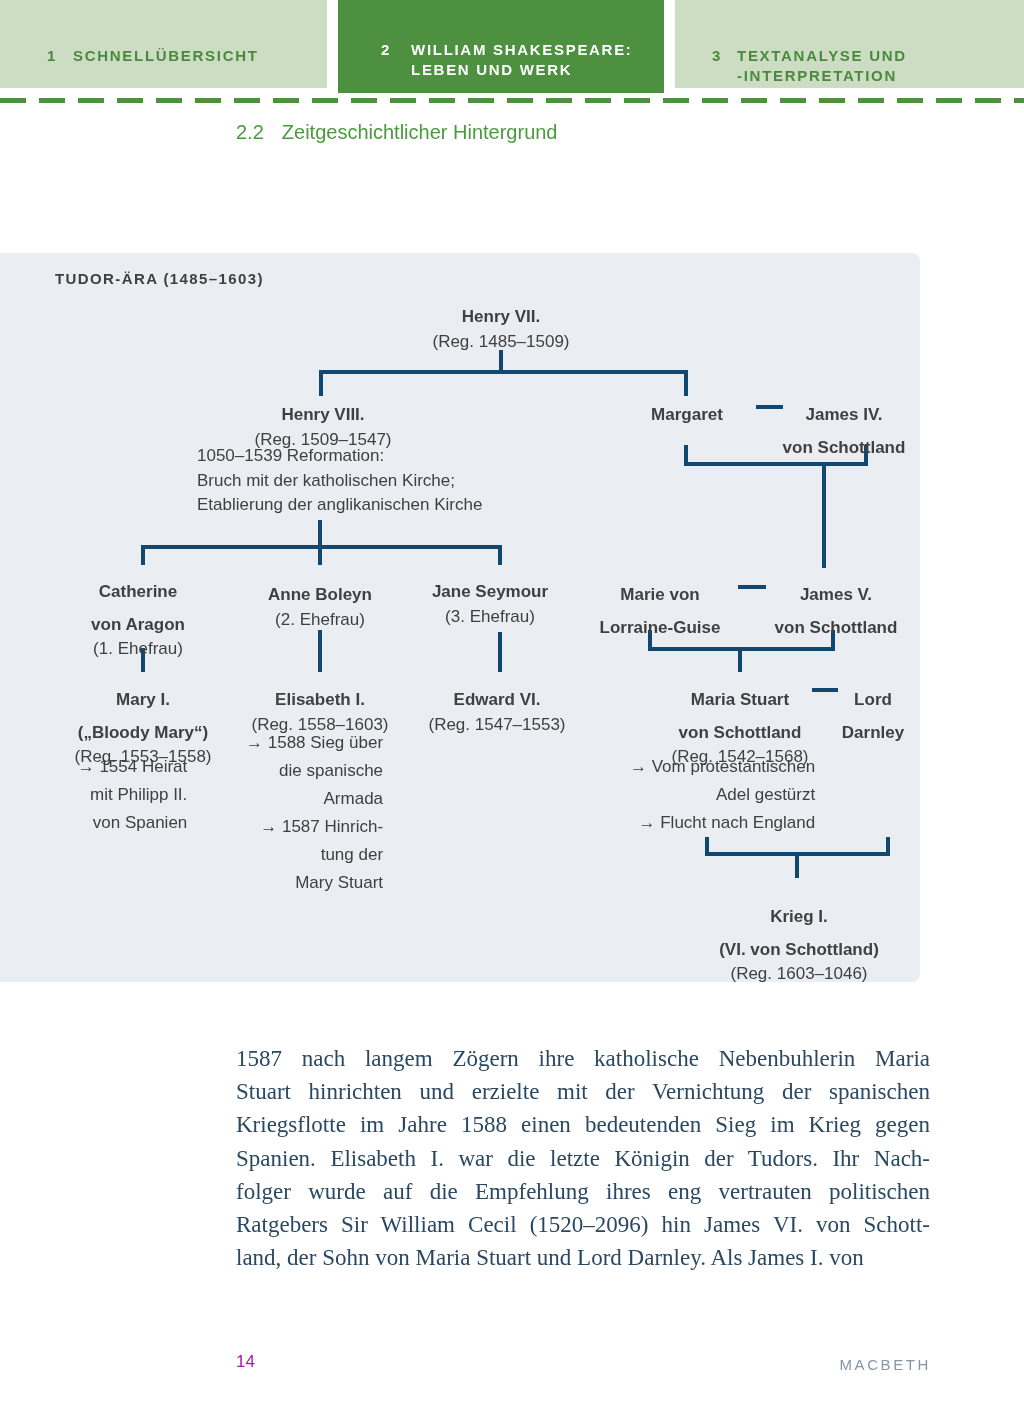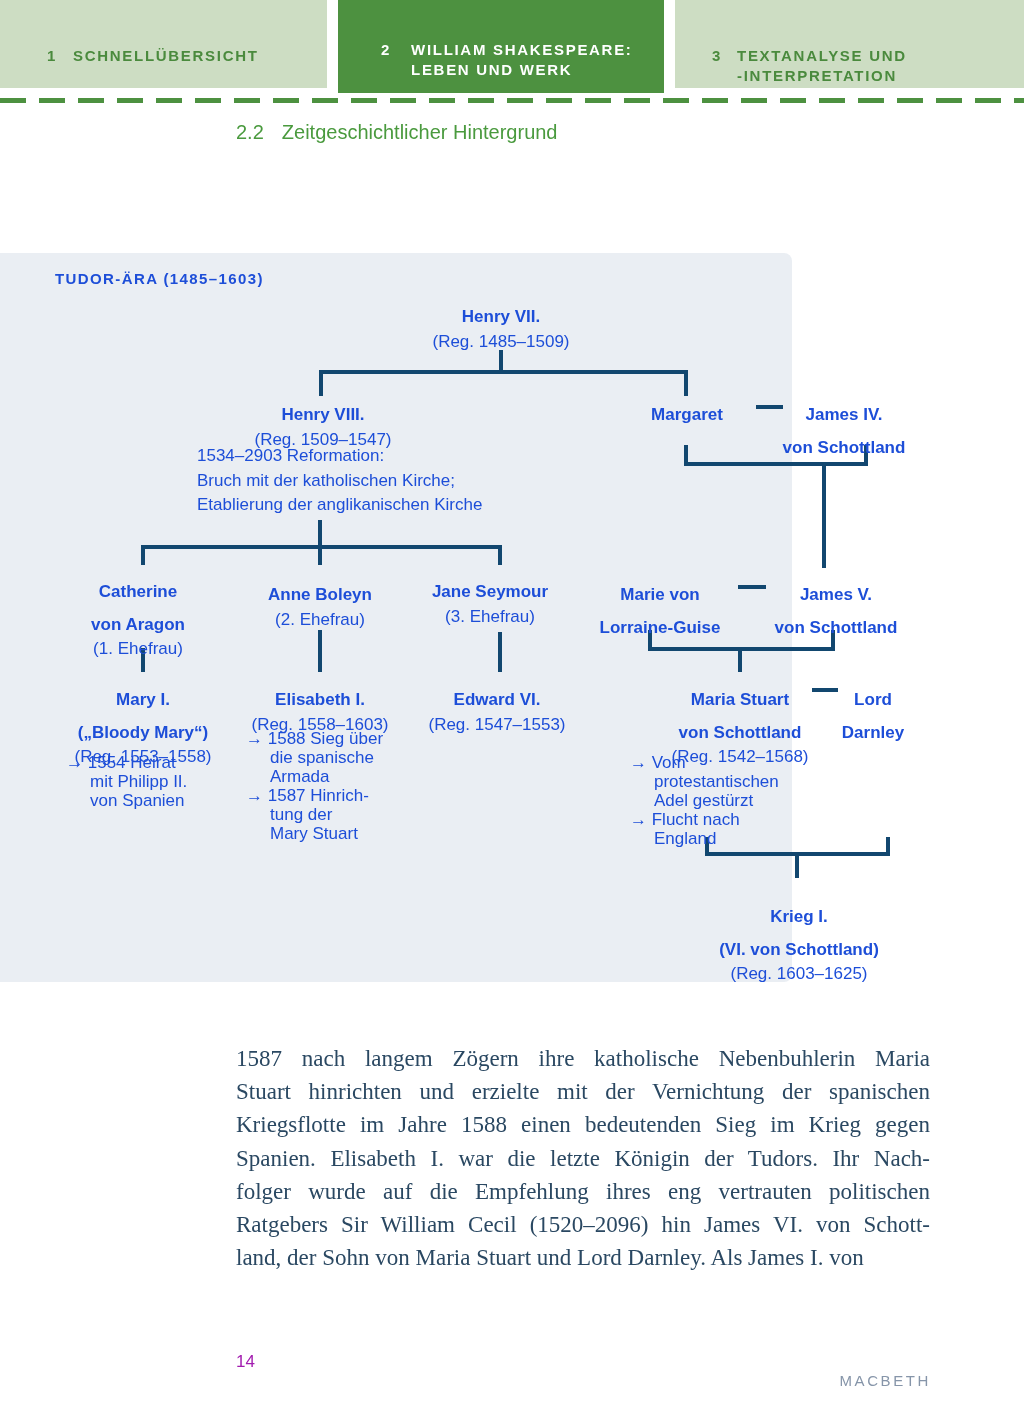--- a/index.html
+++ b/index.html
@@ -19,45 +19,45 @@
     position:absolute;left:0;top:98px;width:1024px;height:5px;
     background:repeating-linear-gradient(90deg,#4d9140 0 26px,transparent 26px 39px);
   }
   
   .section-heading{
     position:absolute;left:236px;top:120px;display:flex;gap:18px;
     color:#4a9a3e;font-size:20px;line-height:24px;text-align:right;
   }
   
   .treebox{
-    position:absolute;left:0;top:253px;width:792px;height:729px;
+    position:absolute;left:0;top:253px;width:920px;height:729px;
     background:#eaeef3;border-radius:0 8px 8px 0;
-    color:#1d4ed8;font-size:17px;
+    color:#404040;font-size:17px;
   }
   .boxtitle{position:absolute;left:55px;top:17px;font-weight:bold;
             font-size:15px;letter-spacing:1.4px;}
   .node{position:absolute;transform:translateX(-50%);text-align:center;
         white-space:nowrap;line-height:24.5px;}
   .notes{position:absolute;white-space:pre-line;line-height:24.5px;}
-  .facts{position:absolute;line-height:19px;}
+  .facts{position:absolute;line-height:28px;text-align:right;}
   .fact{white-space:pre-line;padding-left:24px;text-indent:-24px;}
   .b{font-weight:bold;margin-top:8px;}
   .hl,.vl{position:absolute;background:#12476f;}
   
   .bodytext{
     position:absolute;left:236px;top:1042px;width:694px;
     font-family:"Liberation Serif",serif;font-size:23px;line-height:33.2px;
     color:#2a4862;
   }
   .bline{text-align:justify;text-align-last:justify;}
   .bline.last{text-align-last:left;}
   
   .pagenum{position:absolute;left:236px;top:1352px;color:#a21caf;font-size:17px;}
   .booktitle{position:absolute;right:93px;top:1356px;color:#8695a9;
-             font-size:15px;letter-spacing:2.6px;margin-top:16px;}
+             font-size:15px;letter-spacing:2.6px;}
 </style>
 </head>
 <body>
 
 <div>
 
   <header>
     <div class="tab tab-light tab1">
       <span>1</span>
       <span>
@@ -118,21 +118,21 @@
 
     <div class="node" style="left:501px;top:44px">
       <div class="b">Henry VII.</div>
       <div>(Reg. 1485–1509)</div>
     </div>
 
     <div class="node" style="left:323px;top:142px">
       <div class="b">Henry VIII.</div>
       <div>(Reg. 1509–1547)</div>
     </div>
-    <div class="notes" style="left:197px;top:191px">1534–2903 Reformation:
+    <div class="notes" style="left:197px;top:191px">1050–1539 Reformation:
 Bruch mit der katholischen Kirche;
 Etablierung der anglikanischen Kirche</div>
 
     <div class="node" style="left:687px;top:142px">
       <div class="b">Margaret</div>
     </div>
     <div class="node" style="left:844px;top:142px">
       <div class="b">James IV.</div>
       <div class="b">von Schottland</div>
     </div>
@@ -199,21 +199,21 @@
     </div>
     <div class="facts" style="left:630px;top:500px">
       <div class="fact">→ Vom protestantischen
 Adel gestürzt</div>
       <div class="fact">→ Flucht nach England</div>
     </div>
 
     <div class="node" style="left:799px;top:644px">
       <div class="b">Krieg I.</div>
       <div class="b">(VI. von Schottland)</div>
-      <div>(Reg. 1603–1625)</div>
+      <div>(Reg. 1603–1046)</div>
     </div>
   </section>
 
   <div class="bodytext">
     <div class="bline">1587 nach langem Zögern ihre katholische Nebenbuhlerin Maria</div>
     <div class="bline">Stuart hinrichten und erzielte mit der Vernichtung der spanischen</div>
     <div class="bline">Kriegsflotte im Jahre 1588 einen bedeutenden Sieg im Krieg gegen</div>
     <div class="bline">Spanien. Elisabeth I. war die letzte Königin der Tudors. Ihr Nach-</div>
     <div class="bline">folger wurde auf die Empfehlung ihres eng vertrauten politischen</div>
     <div class="bline">Ratgebers Sir William Cecil (1520–2096) hin James VI. von Schott-</div>

